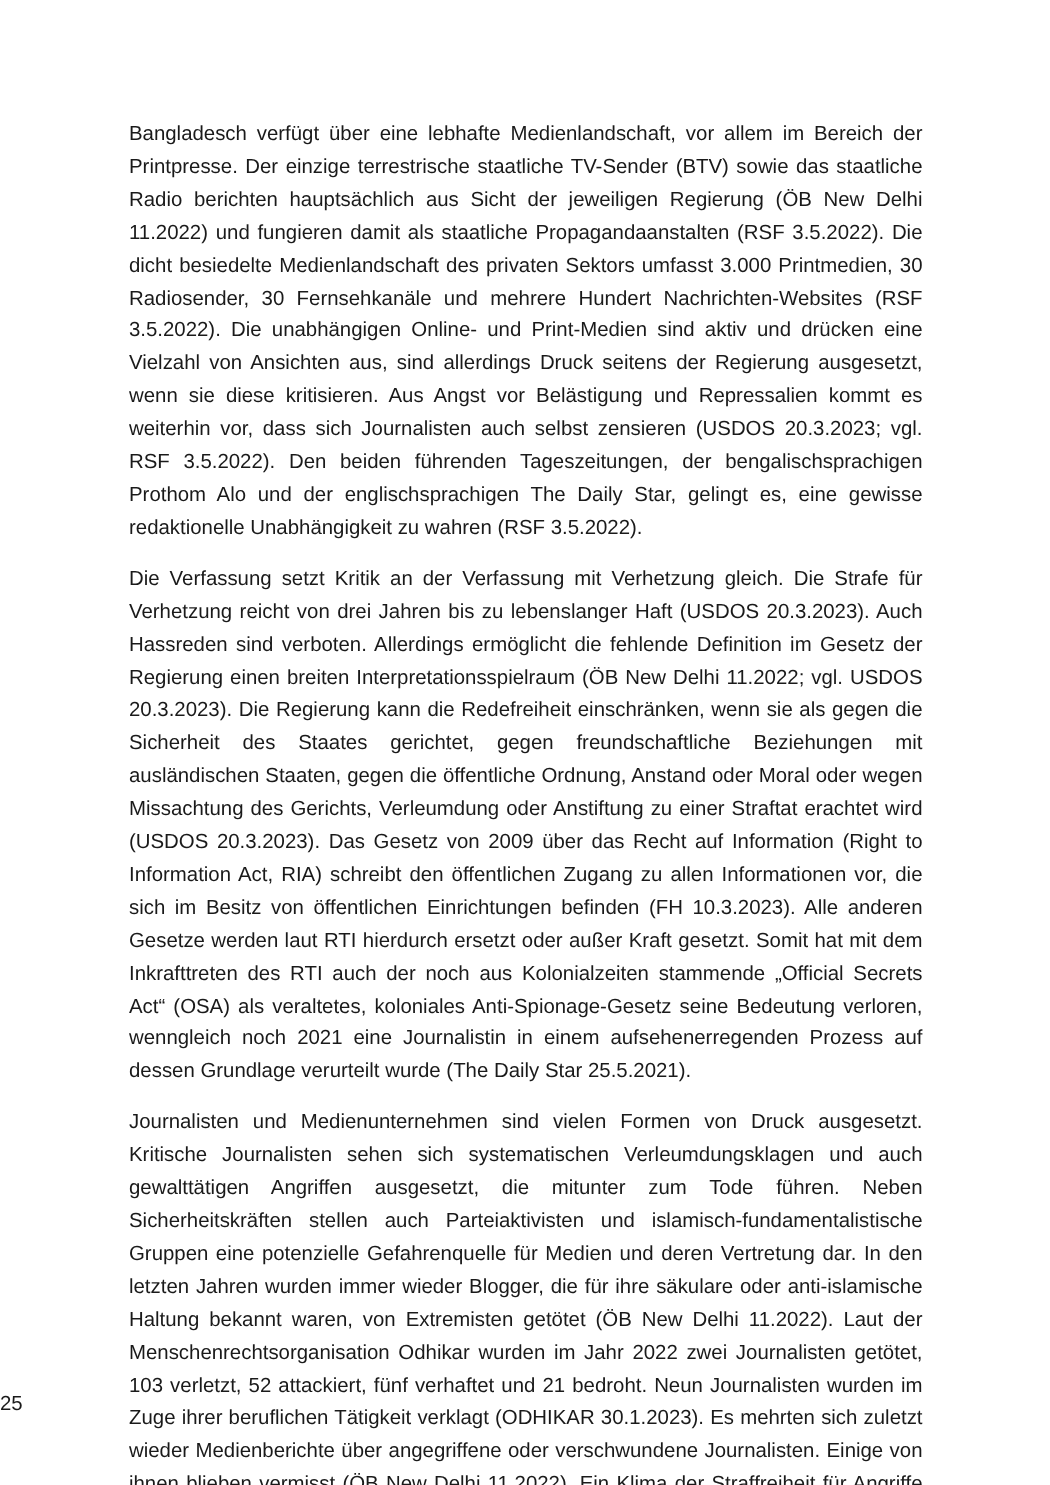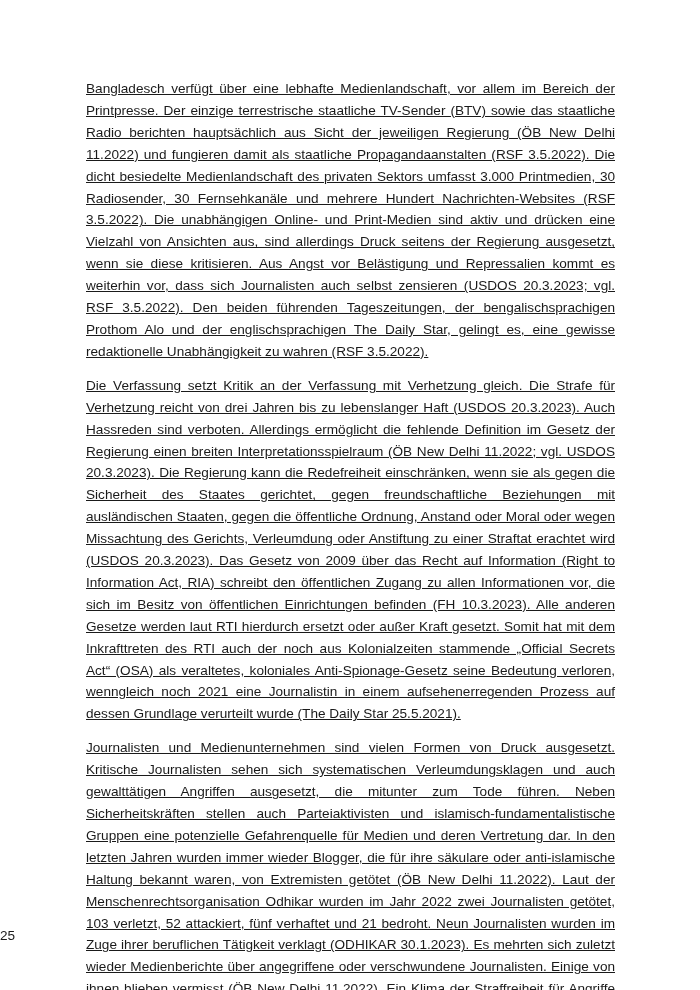--- a/index.html
+++ b/index.html
@@ -20,21 +20,20 @@
       width: 529px;
       font-family: "Liberation Sans", sans-serif;
       font-size: 13.6px;
       line-height: 21.9px;
       color: #1a1a1a;
     }
     .para {
       margin: 0 0 12px 0;
       text-align: justify;
       hyphens: manual;
-      text-decoration: underline;
     }
     .page-number {
       position: absolute;
       left: 0;
       width: 700px;
       top: 928px;
       text-align: left;
       font-family: "Liberation Sans", sans-serif;
       font-size: 13.6px;
       color: #1a1a1a;

